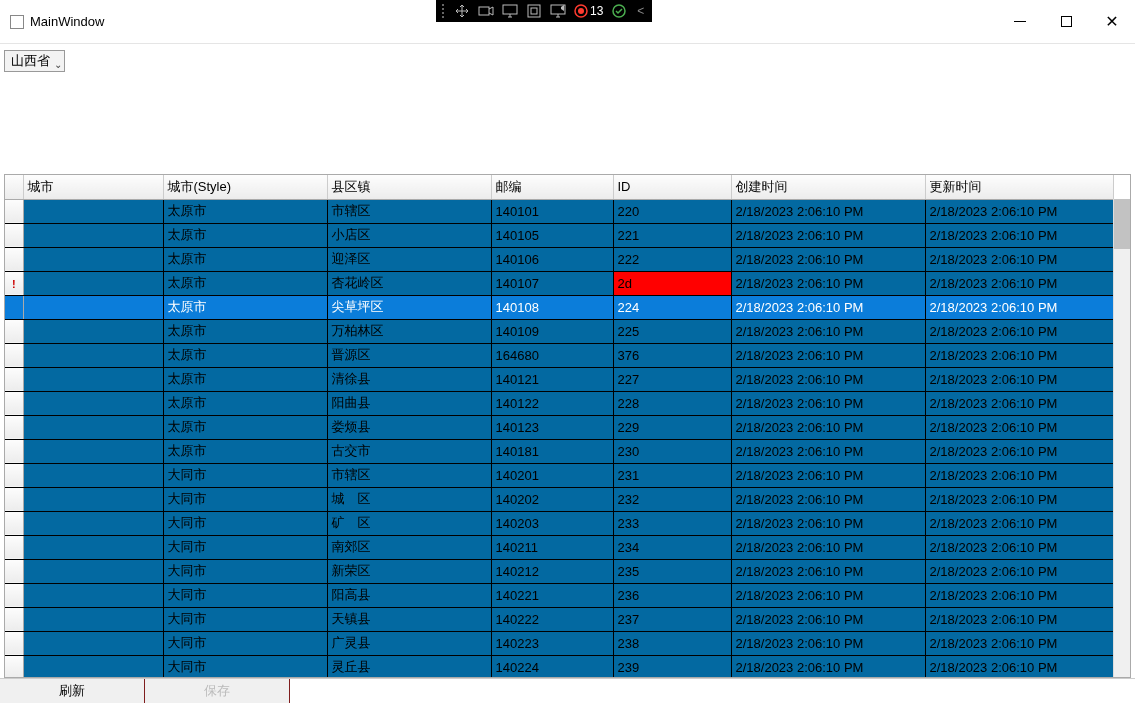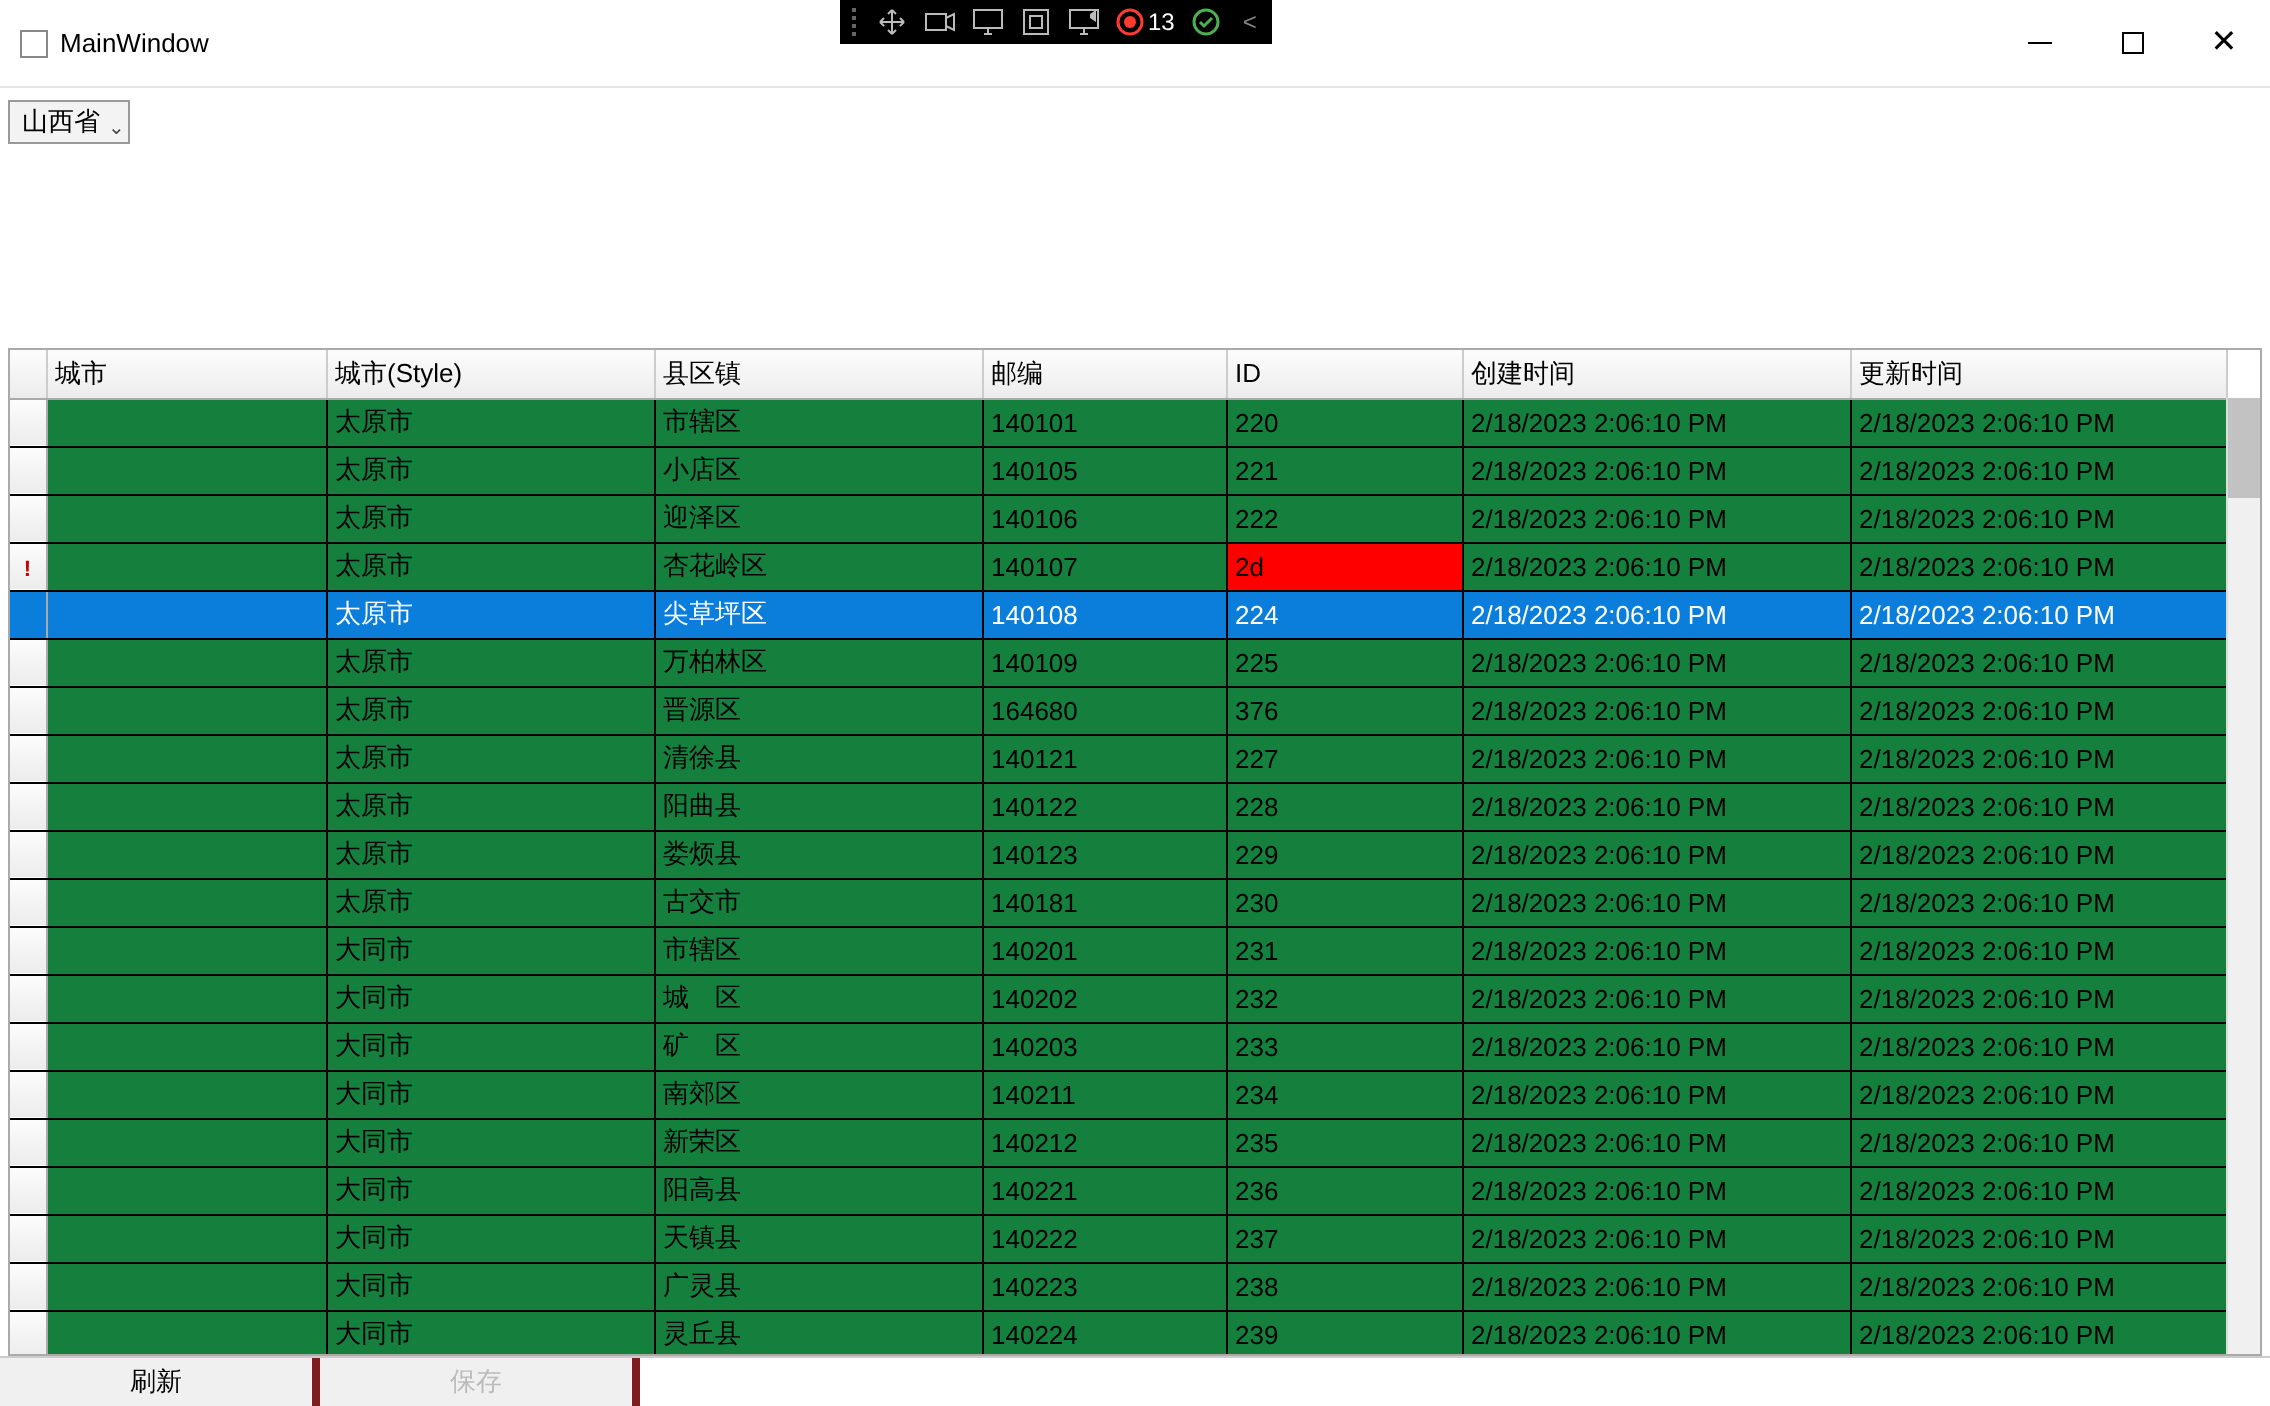--- a/index.html
+++ b/index.html
@@ -9,38 +9,38 @@
 .titlebar { height: 44px; display: flex; align-items: center; border-bottom: 1px solid #e5e5e5; position: relative; }
 .titlebar .app-icon { width: 14px; height: 14px; border: 1px solid #888; margin: 0 6px 0 10px; }
 .titlebar .title { font-size: 13px; }
 .titlebar-right { margin-left: auto; display: flex; }
 .titlebar-right .win-btn { width: 46px; height: 32px; display: flex; align-items: center; justify-content: center; font-size: 14px; cursor: pointer; }
 .min-glyph { width: 12px; height: 1px; background: #000; }
 .max-glyph { width: 11px; height: 11px; border: 1px solid #000; }
 .close-glyph { font-size: 16px; line-height: 1; }
 
 
-.rec-toolbar { position: absolute; top: 0; left: 420px; height: 22px; background: #000; display: flex; align-items: center; color: #bbb; padding: 0 2px; }
+.rec-toolbar { position: absolute; top: 0; left: 436px; height: 22px; background: #000; display: flex; align-items: center; color: #bbb; padding: 0 2px; }
 .rec-toolbar .rec-handle { width: 10px; display: flex; flex-direction: column; align-items: center; gap: 2px; margin-right: 2px; }
 .rec-toolbar .rec-handle span { width: 1px; height: 14px; border-left: 2px dotted #666; }
 .rec-toolbar .rec-btn { width: 24px; height: 20px; display: flex; align-items: center; justify-content: center; cursor: pointer; }
 .rec-toolbar .rec-btn.wide { width: auto; padding: 0 4px; gap: 2px; }
 .rec-toolbar svg { display: block; }
 .rec-toolbar .count { color: #fff; font-size: 12px; }
 .rec-toolbar .chev { color: #888; font-size: 12px; padding: 0 6px; }
 
 
 .topbar { padding: 6px 4px; }
 .combo { display: inline-flex; align-items: flex-end; border: 1px solid #999; background: #f3f3f3; font-size: 13px; padding: 1px 2px 1px 6px; cursor: pointer; }
 .combo .chev-down { margin-left: 4px; font-size: 10px; color: #444; }
 
 
 .grid-wrap { flex: 1; overflow: hidden; display: flex; flex-direction: column; margin-top: 96px; }
 .grid-scroll { flex: 1; overflow: auto; border: 1px solid #aaa; margin: 0 4px; position: relative; }
-table { border-collapse: collapse; width: 1108px; table-layout: fixed; background: #15803d; }
+table { border-collapse: collapse; width: 1108px; table-layout: fixed; background: #0369a1; }
 th, td { font-size: 13px; text-align: left; padding: 2px 4px; overflow: hidden; white-space: nowrap; text-overflow: clip; }
 thead th { background: linear-gradient(to bottom, #fdfdfd, #ececec); border-right: 1px solid #ccc; border-bottom: 1px solid #aaa; font-weight: normal; height: 24px; position: sticky; top: 0; z-index: 2; }
 tbody td { border-right: 1px solid #000; border-bottom: 1px solid #000; height: 24px; }
 tbody tr.selected td { background: #0b7dda; color: #fff; }
 tbody td.error-cell { background: #ff0000; color: #000; }
 col.rowhdr { width: 18px; }
 col.c-city { width: 140px; }
 col.c-citystyle { width: 164px; }
 col.c-district { width: 164px; }
 col.c-postal { width: 122px; }
@@ -49,21 +49,21 @@
 col.c-updated { width: 188px; }
 tbody td.rowhdr-cell { background: linear-gradient(to bottom, #fdfdfd, #ececec); border-right: 1px solid #aaa; text-align: center; padding: 0; }
 .row-err { color: #c00; font-weight: bold; font-size: 11px; }
 
 
 .vtrack { position: absolute; right: 0; top: 24px; bottom: 0; width: 17px; background: #f0f0f0; border-left: 1px solid #ddd; }
 .vthumb { position: absolute; right: 0; top: 24px; width: 17px; height: 50px; background: #c2c2c2; border-left: 1px solid #ddd; }
 
 
 .footer { display: flex; border-top: 1px solid #ccc; }
-.footer .tabbtn { width: 160px; height: 24px; background: #f0f0f0; border-right: 4px solid #7f1d1d; display: flex; align-items: center; justify-content: center; font-size: 13px; cursor: pointer; }
+.footer .tabbtn { width: 145px; height: 24px; background: #f0f0f0; border-right: 1px solid #7f1d1d; display: flex; align-items: center; justify-content: center; font-size: 13px; cursor: pointer; }
 .footer .tabbtn.disabled { color: #bbb; }
 </style>
 </head>
 <body>
 
 <div class="titlebar">
   <div class="app-icon"></div>
   <div class="title">MainWindow</div>
 
   <div class="rec-toolbar">

